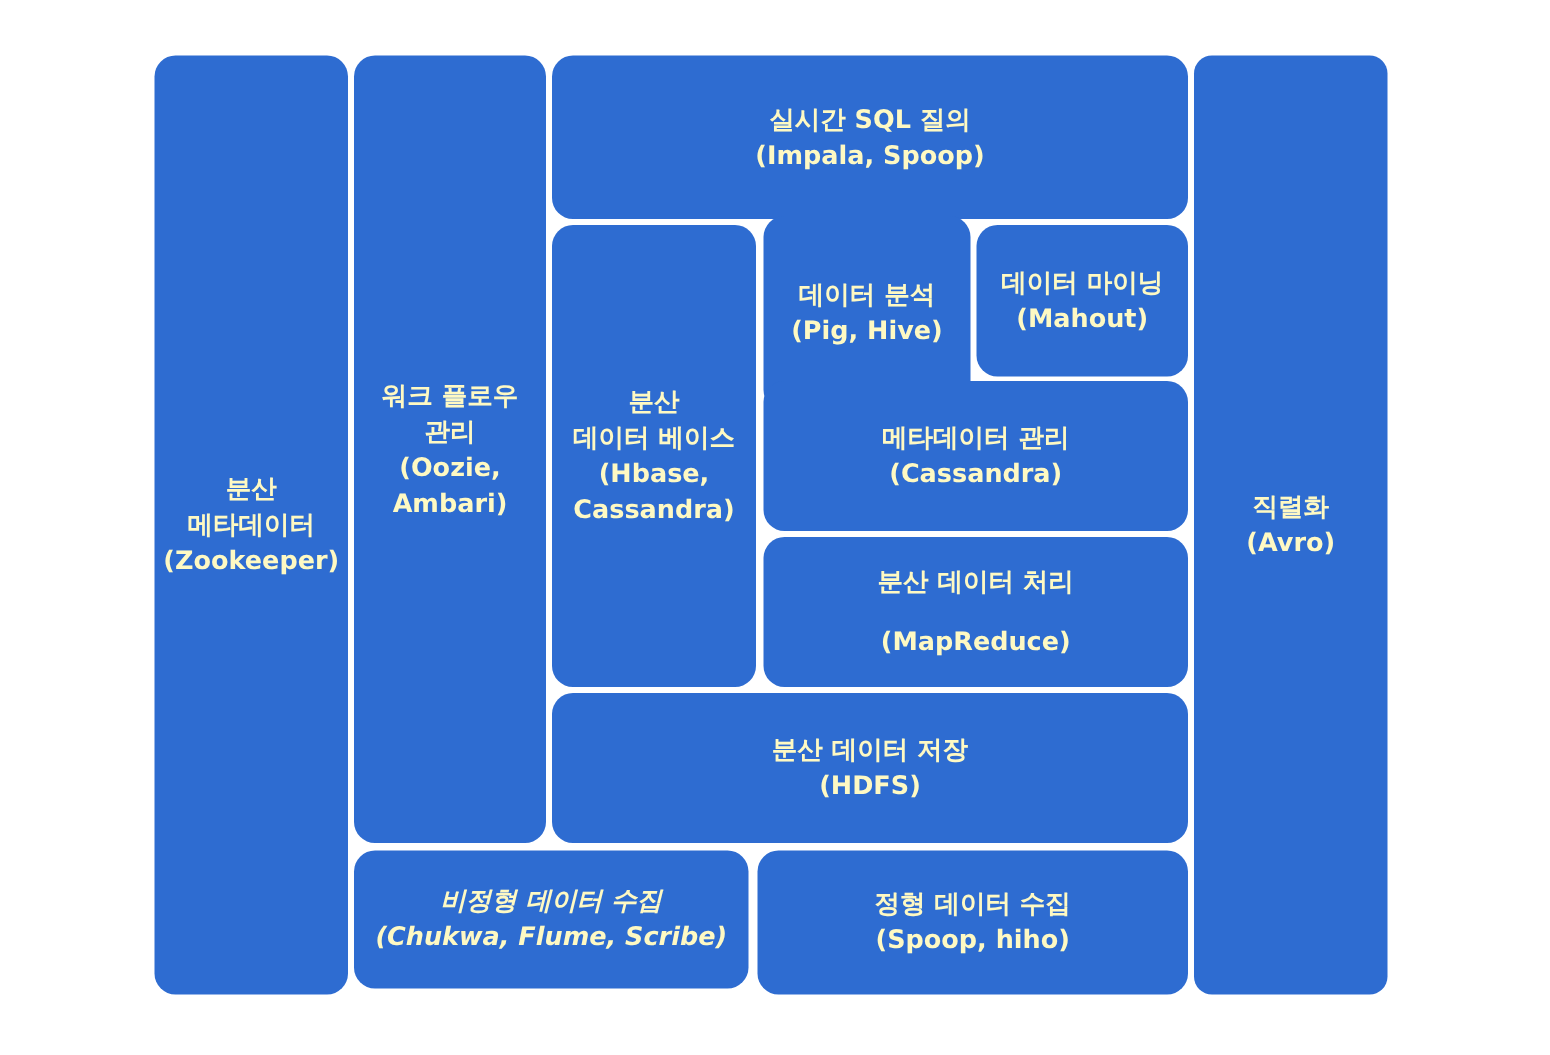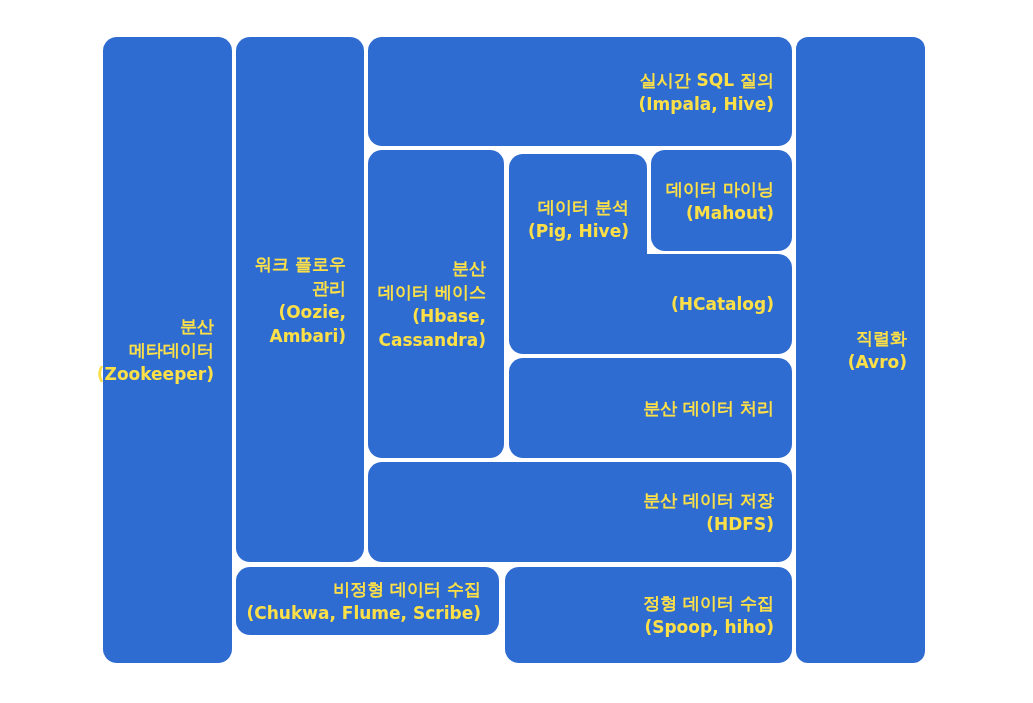--- a/index.html
+++ b/index.html
@@ -1,31 +1,31 @@
 <!DOCTYPE html>
 <html><head>
   <meta charset="utf-8">
   <style>
     html, body { margin: 0; padding: 0; background: #ffffff; }
     body { width: 1033px; height: 703px; position: relative; overflow: hidden; font-family: "DejaVu Sans", "Liberation Sans", sans-serif; }
     .block {
       position: absolute;
       background: #2e6cd1;
       border-radius: 14px;
-      color: #fde047;
+      color: #fef9c3;
       display: flex;
       flex-direction: column;
-      align-items: flex-end;
+      align-items: center;
       justify-content: center;
       text-align: center;
       font-weight: bold;
       font-size: 17px;
       line-height: 24px;
       box-sizing: border-box;
-      padding: 0 18px;
+      padding: 0 4px;
     }
     .block span { display: block; white-space: nowrap; }
   </style>
 </head>
 <body>
 
 <div>
 
   <div class="block" style="left:103px; top:37px; width:129px; height:626px;">
     <span>분산</span>
@@ -35,54 +35,56 @@
 
   <div class="block" style="left:236px; top:37px; width:128px; height:525px;">
     <span>워크 플로우</span>
     <span>관리</span>
     <span>(Oozie,</span>
     <span>Ambari)</span>
   </div>
 
   <div class="block" style="left:368px; top:37px; width:424px; height:109px;">
     <span>실시간 SQL 질의</span>
-    <span>(Impala, Hive)</span>
+    <span>(Impala, Spoop)</span>
   </div>
 
   <div class="block" style="left:368px; top:150px; width:136px; height:308px;">
     <span>분산</span>
     <span>데이터 베이스</span>
     <span>(Hbase,</span>
     <span>Cassandra)</span>
   </div>
 
-  <div class="block" style="left:509px; top:154px; width:138px; height:130px;">
+  <div class="block" style="left:509px; top:144px; width:138px; height:130px;">
     <span>데이터 분석</span>
     <span>(Pig, Hive)</span>
   </div>
 
   <div class="block" style="left:651px; top:150px; width:141px; height:101px;">
     <span>데이터 마이닝</span>
     <span>(Mahout)</span>
   </div>
 
   <div class="block" style="left:509px; top:254px; width:283px; height:100px;">
-    <span>(HCatalog)</span>
+    <span>메타데이터 관리</span>
+    <span>(Cassandra)</span>
   </div>
 
   <div class="block" style="left:509px; top:358px; width:283px; height:100px;gap:16px;">
     <span>분산 데이터 처리</span>
+    <span>(MapReduce)</span>
   </div>
 
   <div class="block" style="left:368px; top:462px; width:424px; height:100px;">
     <span>분산 데이터 저장</span>
     <span>(HDFS)</span>
   </div>
 
-  <div class="block" style="left:236px; top:567px; width:263px; height:68px;">
+  <div class="block" style="left:236px; top:567px; width:263px; height:92px;font-style:italic;">
     <span>비정형 데이터 수집</span>
     <span>(Chukwa, Flume, Scribe)</span>
   </div>
 
   <div class="block" style="left:505px; top:567px; width:287px; height:96px;">
     <span>정형 데이터 수집</span>
     <span>(Spoop, hiho)</span>
   </div>
 
   <div class="block" style="left:796px; top:37px; width:129px; height:626px;border-radius:12px;">

